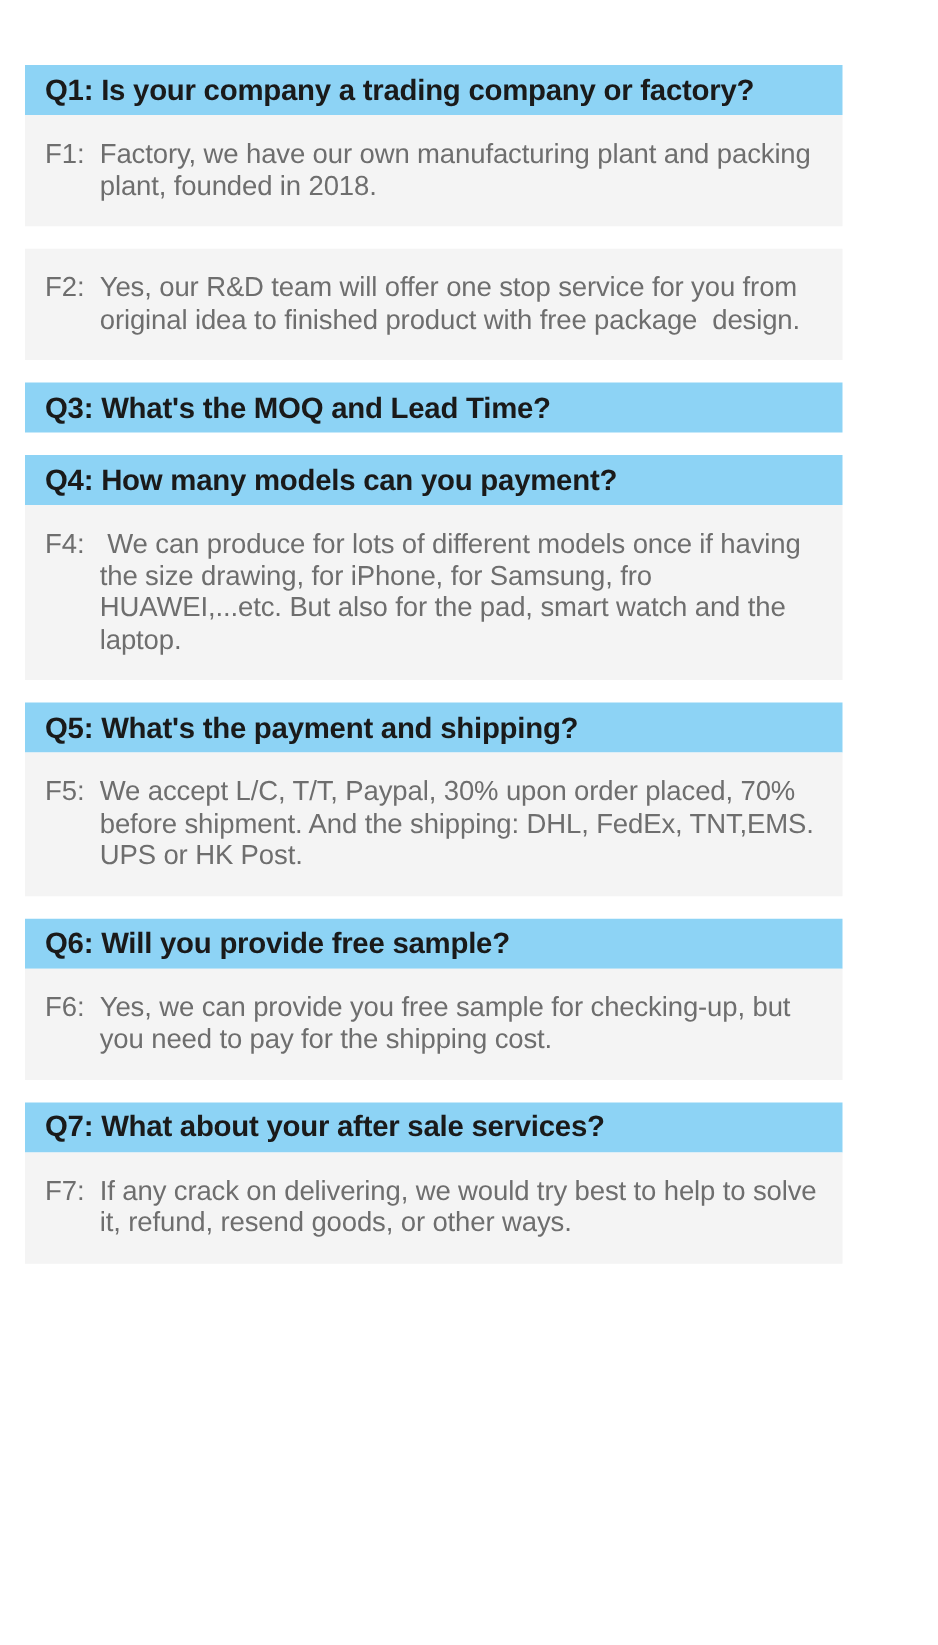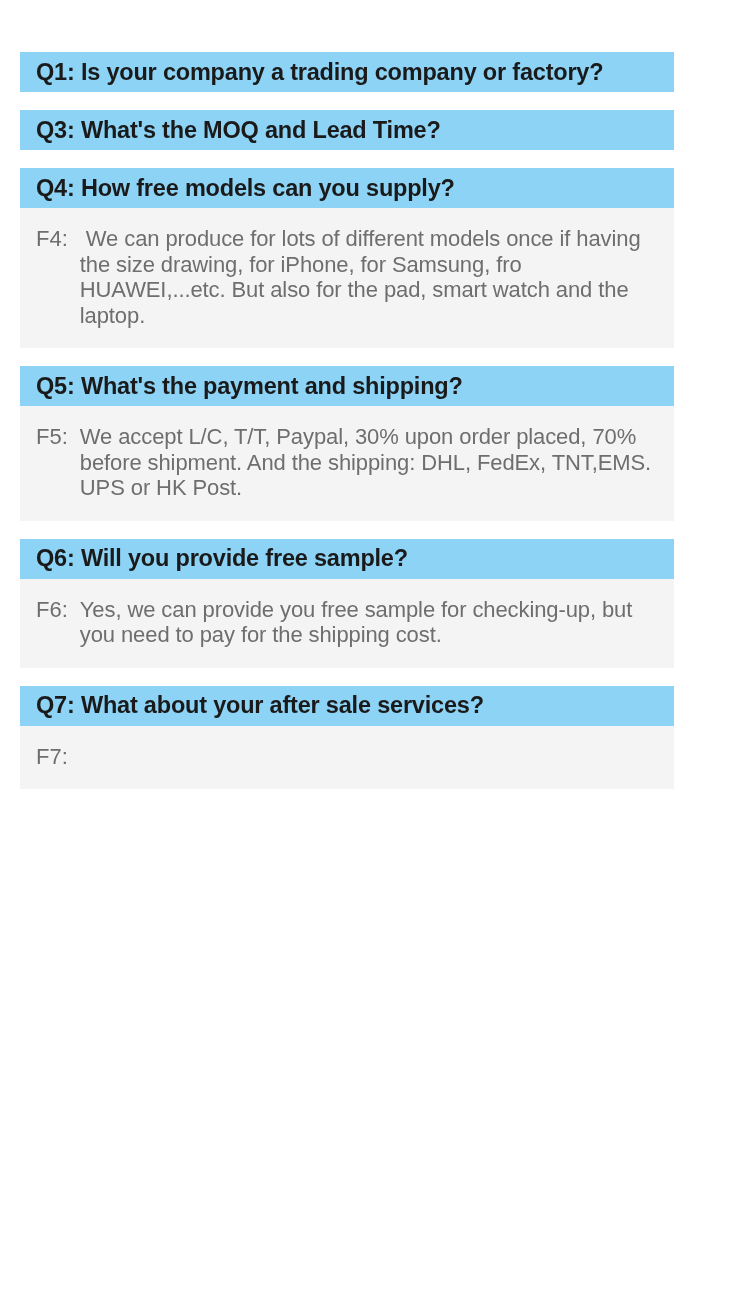--- a/index.html
+++ b/index.html
@@ -62,34 +62,42 @@
 </style>
 </head>
 <body>
 
 <div class="faq-page">
 
   <div class="faq-block">
     <div class="faq-question">
       <span class="faq-question-text">Q1: Is your company a trading company or factory?</span>
     </div>
+    <div class="faq-answer">
+      <span class="faq-answer-label">F1:</span>
+      <span class="faq-answer-text">Factory, we have our own manufacturing plant and packing plant, founded in 2018.</span>
+    </div>
   </div>
 
   <div class="faq-block">
+    <div class="faq-answer">
+      <span class="faq-answer-label">F2:</span>
+      <span class="faq-answer-text">Yes, our R&amp;D team will offer one stop service for you from original idea to finished product with free package  design.</span>
+    </div>
   </div>
 
   <div class="faq-block">
     <div class="faq-question">
       <span class="faq-question-text">Q3: What's the MOQ and Lead Time?</span>
     </div>
   </div>
 
   <div class="faq-block">
     <div class="faq-question">
-      <span class="faq-question-text">Q4: How free models can you supply?</span>
+      <span class="faq-question-text">Q4: How many models can you payment?</span>
     </div>
     <div class="faq-answer">
       <span class="faq-answer-label">F4:</span>
       <span class="faq-answer-text"> We can produce for lots of different models once if having the size drawing, for iPhone, for Samsung, fro HUAWEI,...etc. But also for the pad, smart watch and the laptop.</span>
     </div>
   </div>
 
   <div class="faq-block">
     <div class="faq-question">
       <span class="faq-question-text">Q5: What's the payment and shipping?</span>
@@ -109,16 +117,17 @@
       <span class="faq-answer-text">Yes, we can provide you free sample for checking-up, but you need to pay for the shipping cost.</span>
     </div>
   </div>
 
   <div class="faq-block">
     <div class="faq-question">
       <span class="faq-question-text">Q7: What about your after sale services?</span>
     </div>
     <div class="faq-answer">
       <span class="faq-answer-label">F7:</span>
+      <span class="faq-answer-text">If any crack on delivering, we would try best to help to solve it, refund, resend goods, or other ways.</span>
     </div>
   </div>
 
 </div>
 
 </body></html>

